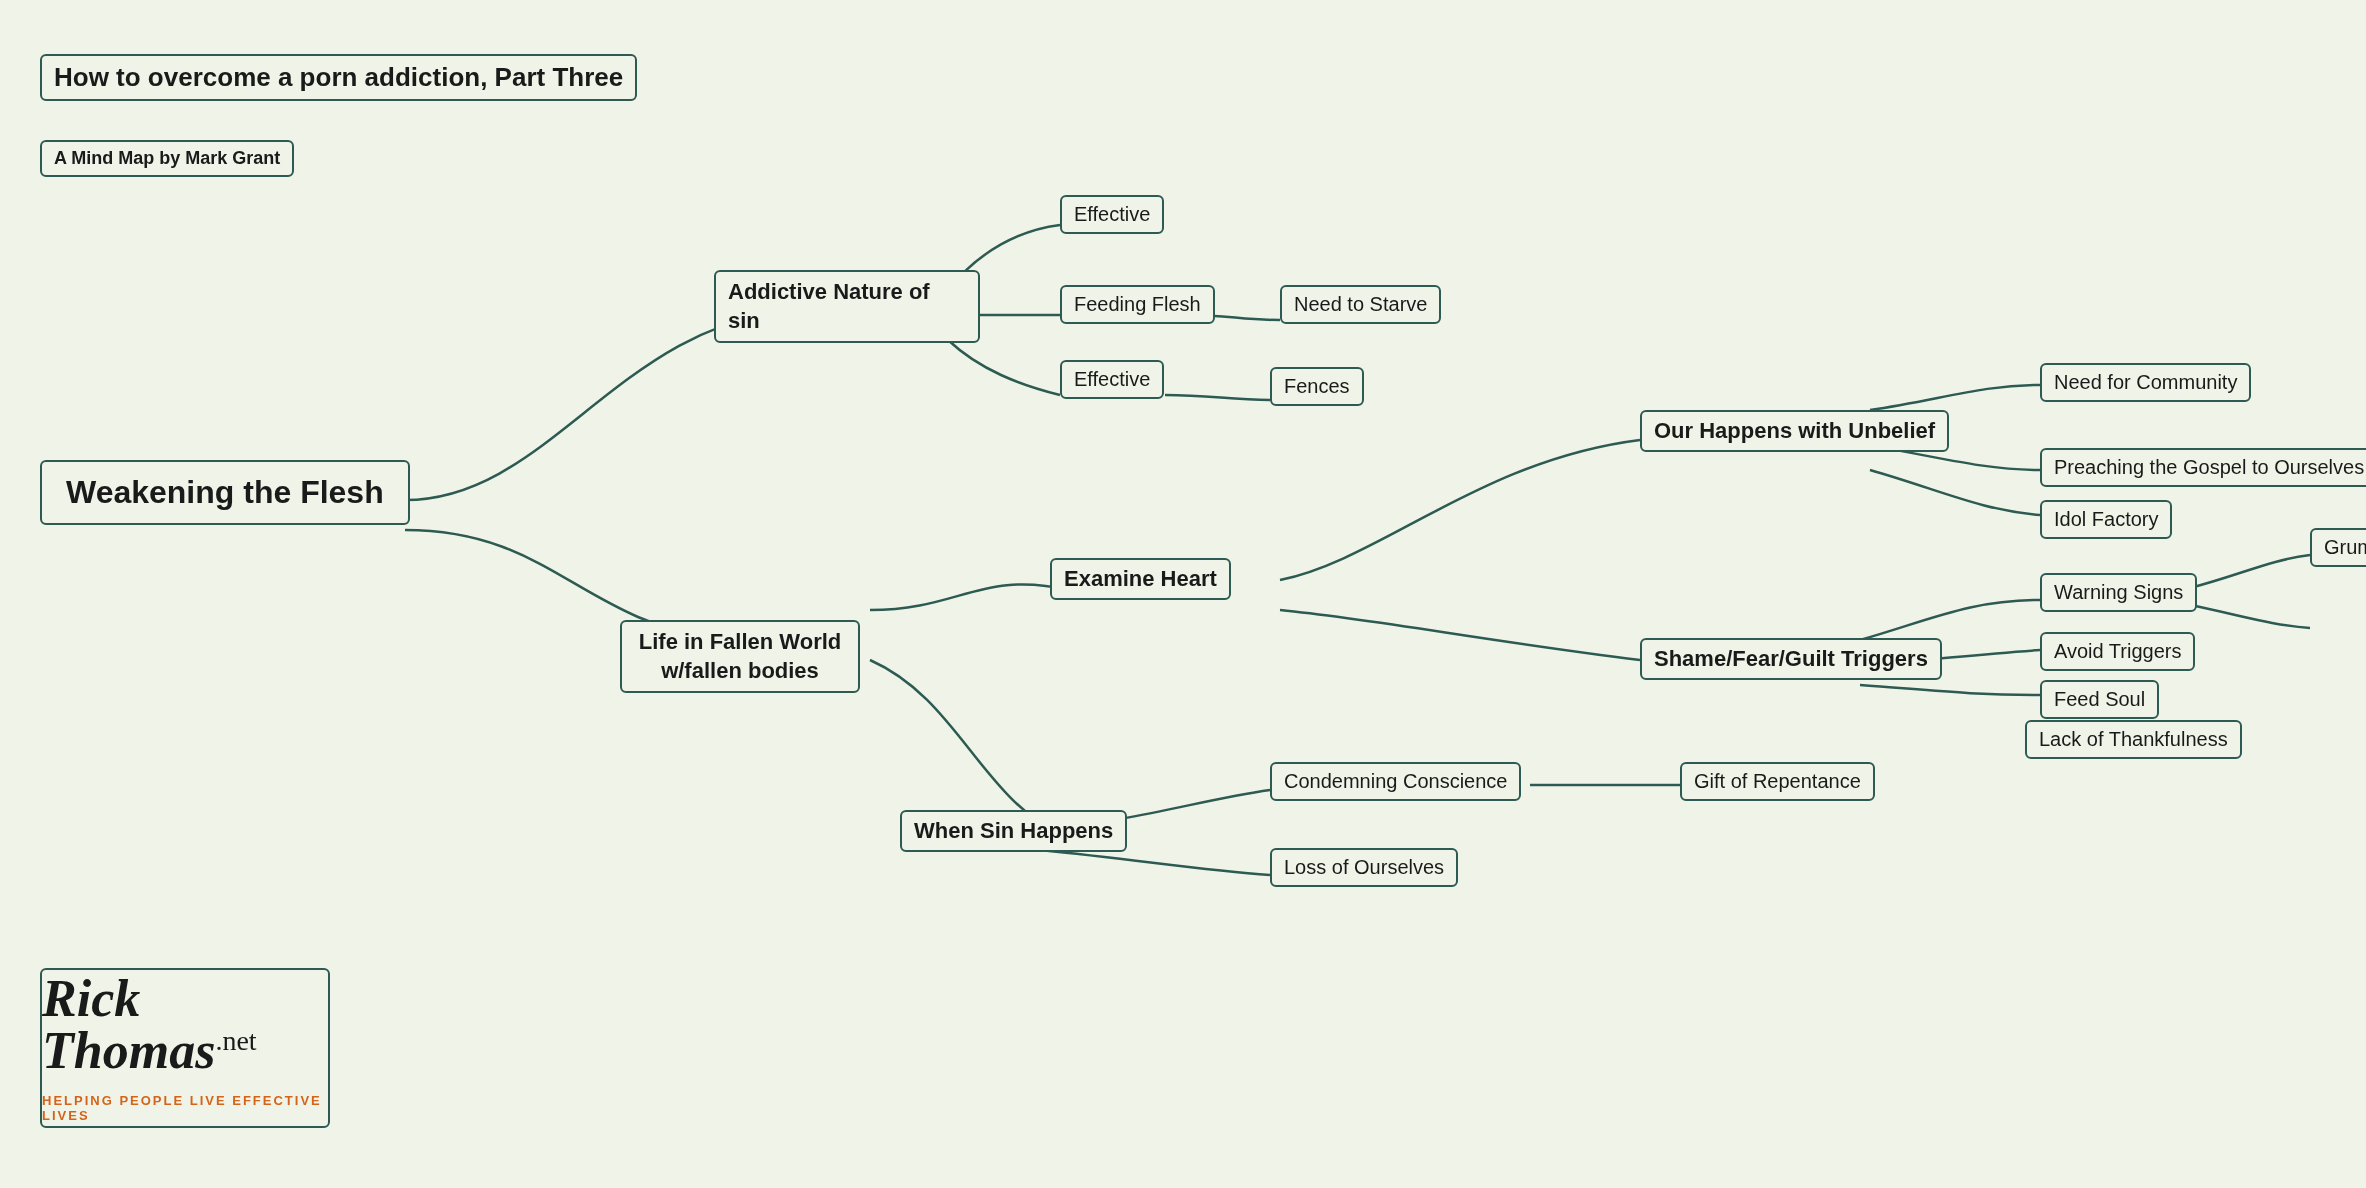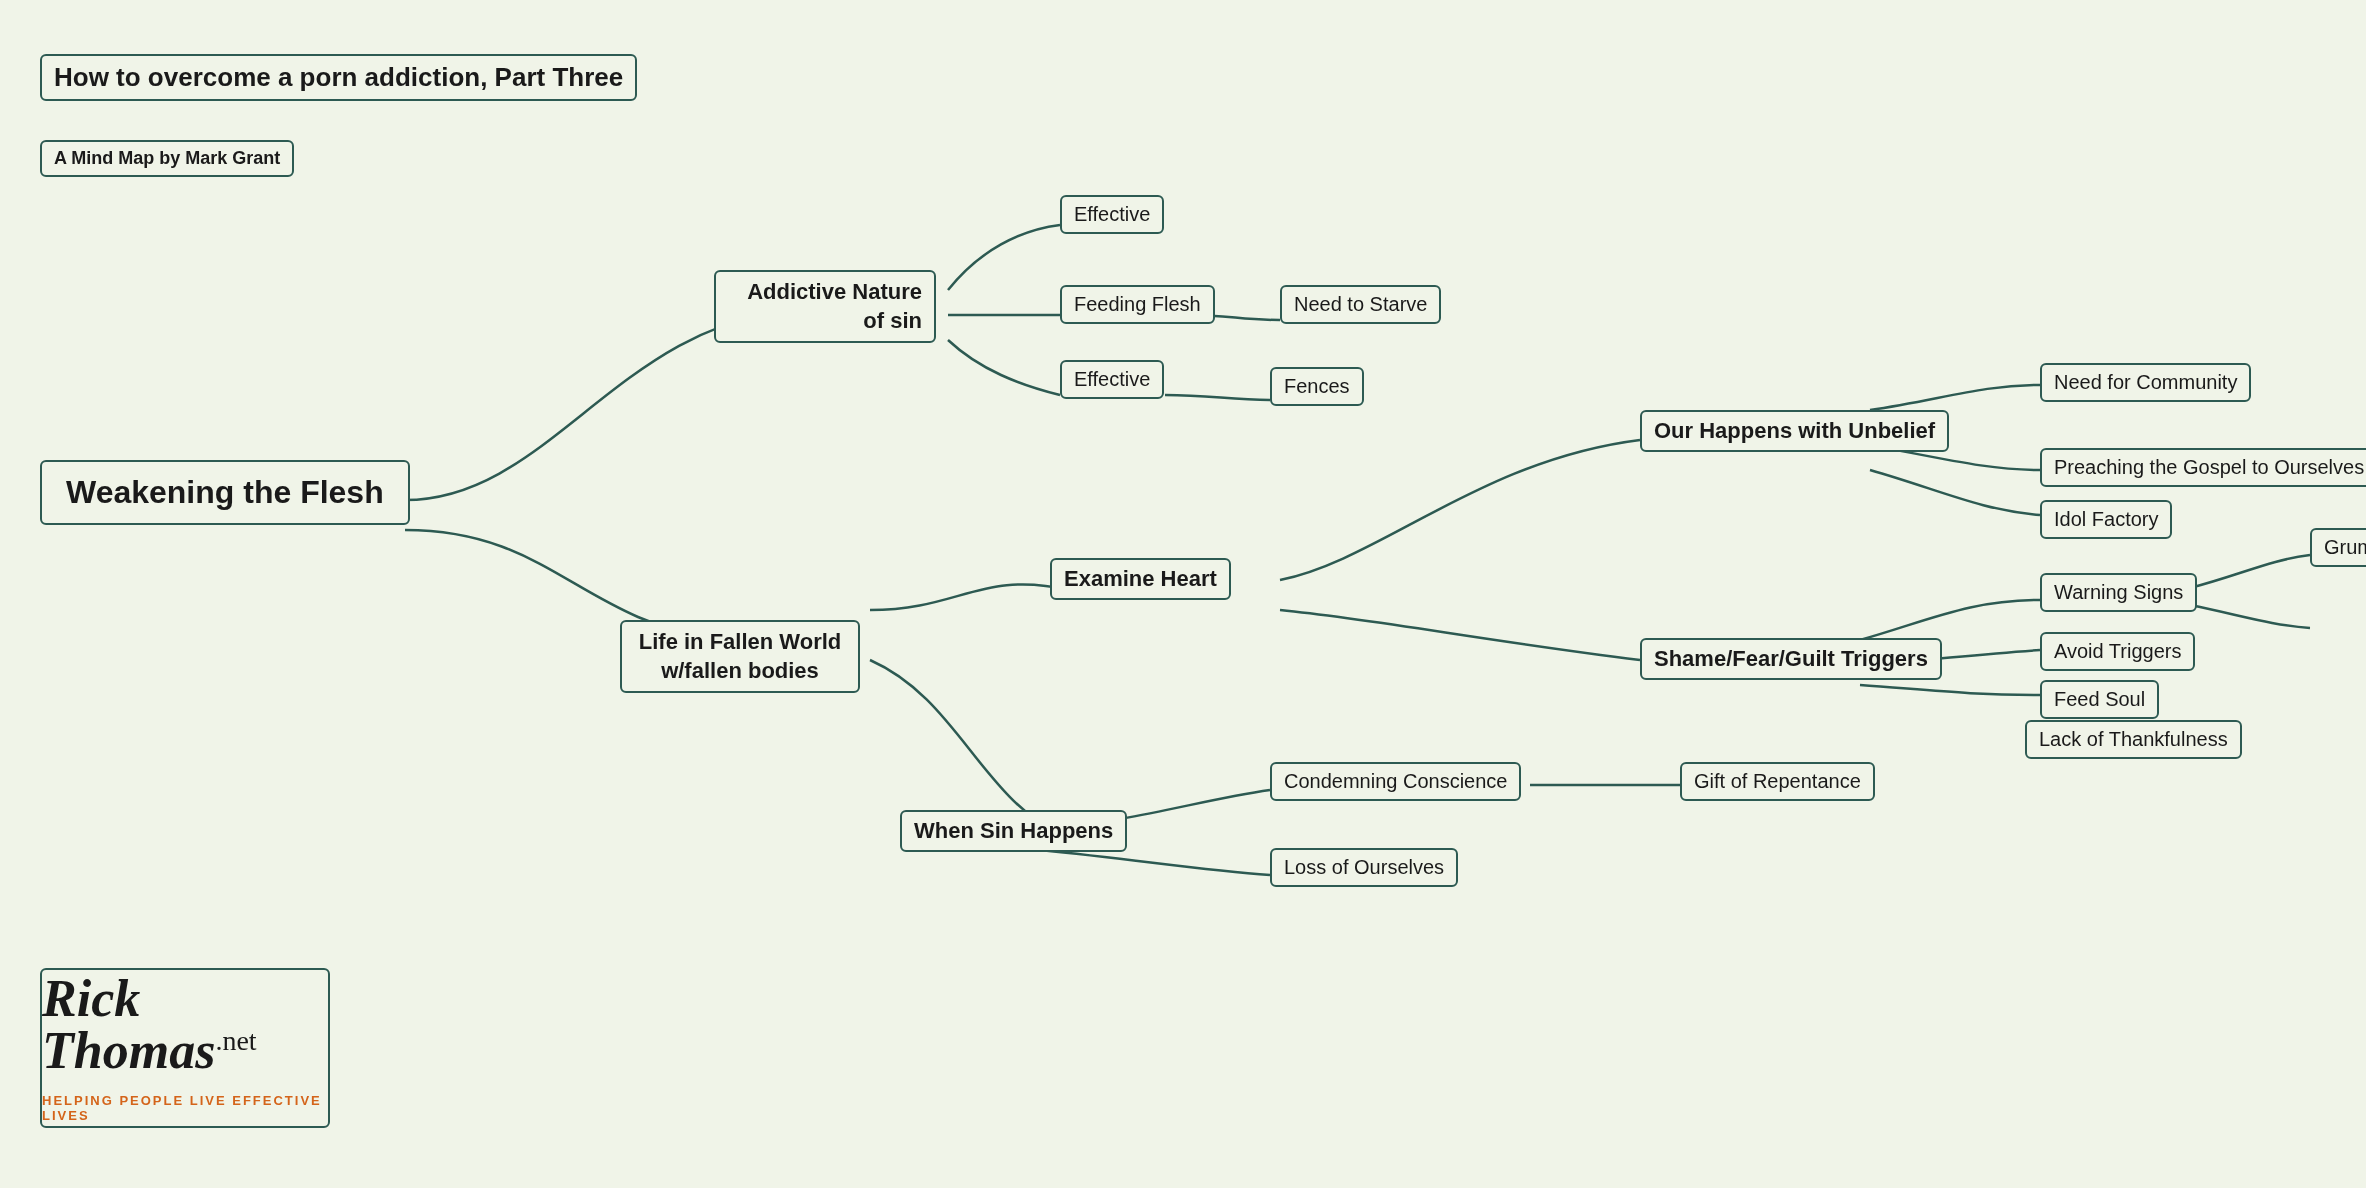--- a/index.html
+++ b/index.html
@@ -161,21 +161,21 @@
 
   <path d="M 1530,785 C 1590,785 1620,785 1680,785"></path>
 </svg>
 
 <div class="node-box title-box" style="left:40px; top:40px; font-size:26px; white-space:nowrap;margin-top:14px;">How to overcome a porn addiction, Part Three</div>
 
 <div class="node-box subtitle-box" style="left:40px; top:140px; font-size:18px;">A Mind Map by Mark Grant</div>
 
 <div class="node-box root" style="left:40px; top:460px;">Weakening the Flesh</div>
 
-<div class="node-box" style="left:714px; top:270px; white-space:normal; width:222px; text-align:right; line-height:1.3;">Addictive
+<div class="node-box" style="left:714px; top:270px; white-space:normal; width:266px; text-align:left; line-height:1.3;">Addictive
 Nature of sin</div>
 
 <div class="node-box small" style="left:1060px; top:195px;">Effective</div>
 
 <div class="node-box small" style="left:1060px; top:285px;">Feeding Flesh</div>
 
 <div class="node-box small" style="left:1280px; top:285px;">Need to Starve</div>
 
 <div class="node-box small" style="left:1060px; top:360px;">Effective</div>
 

